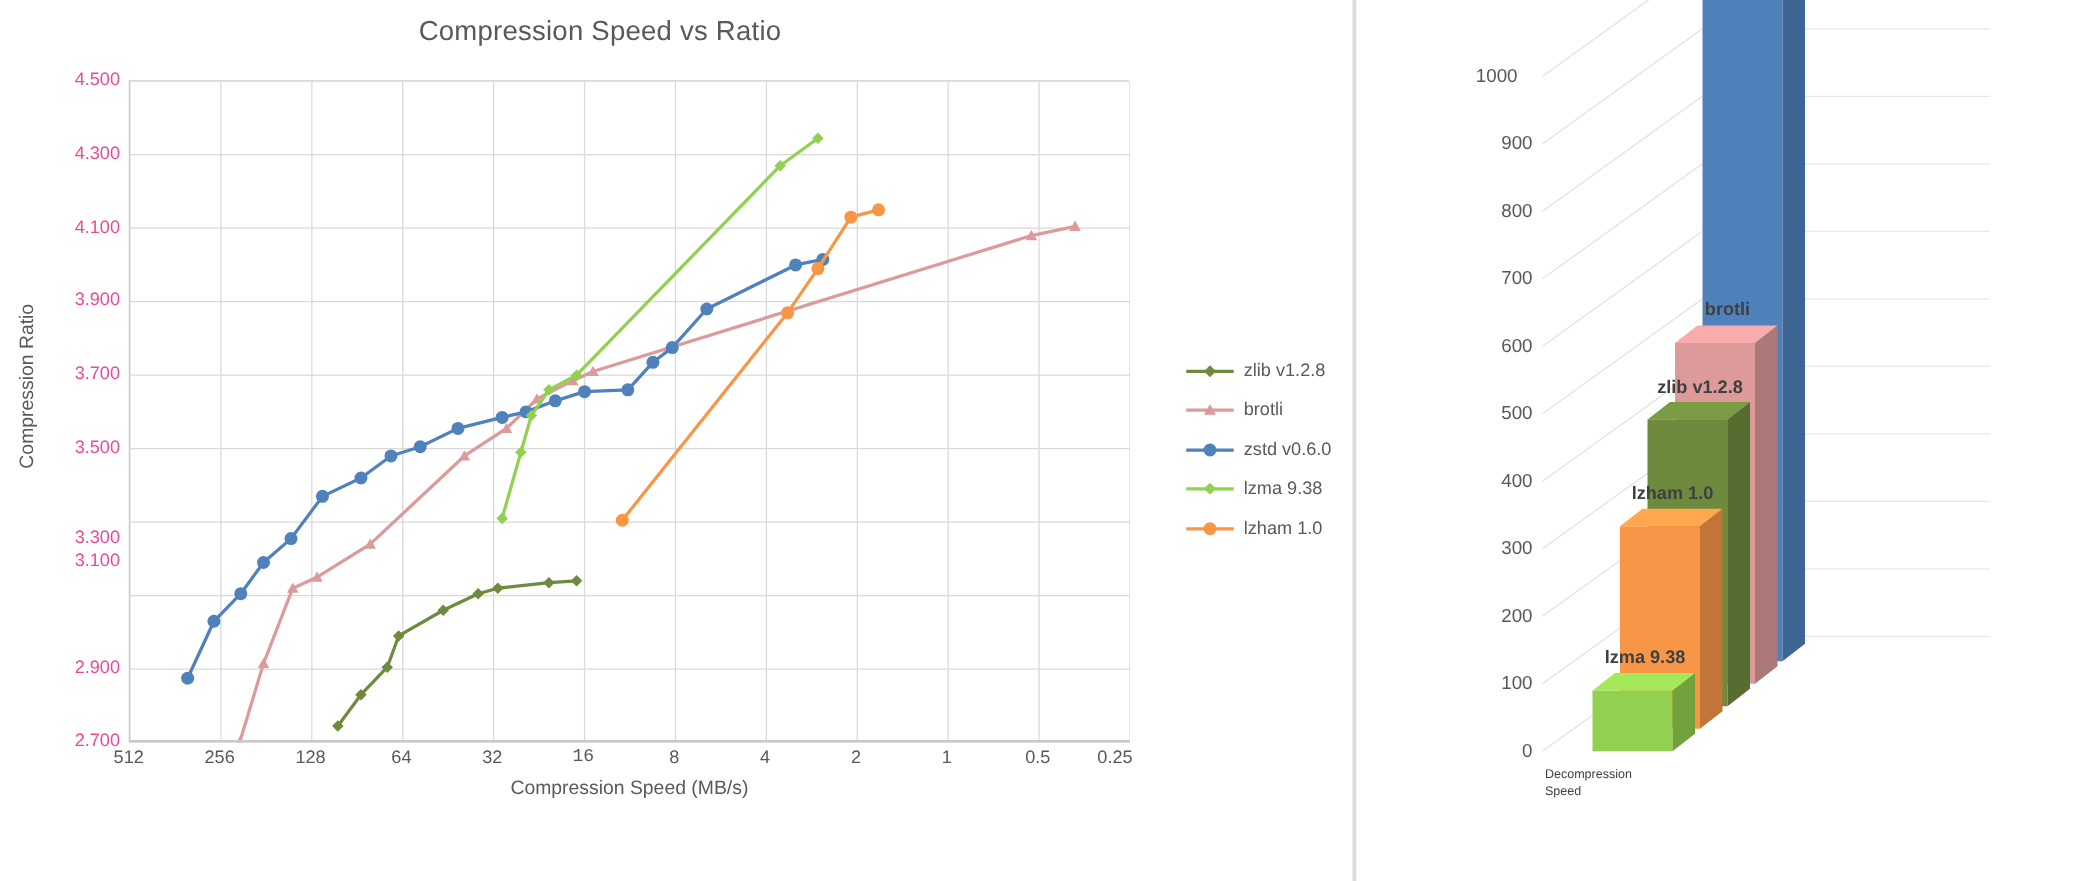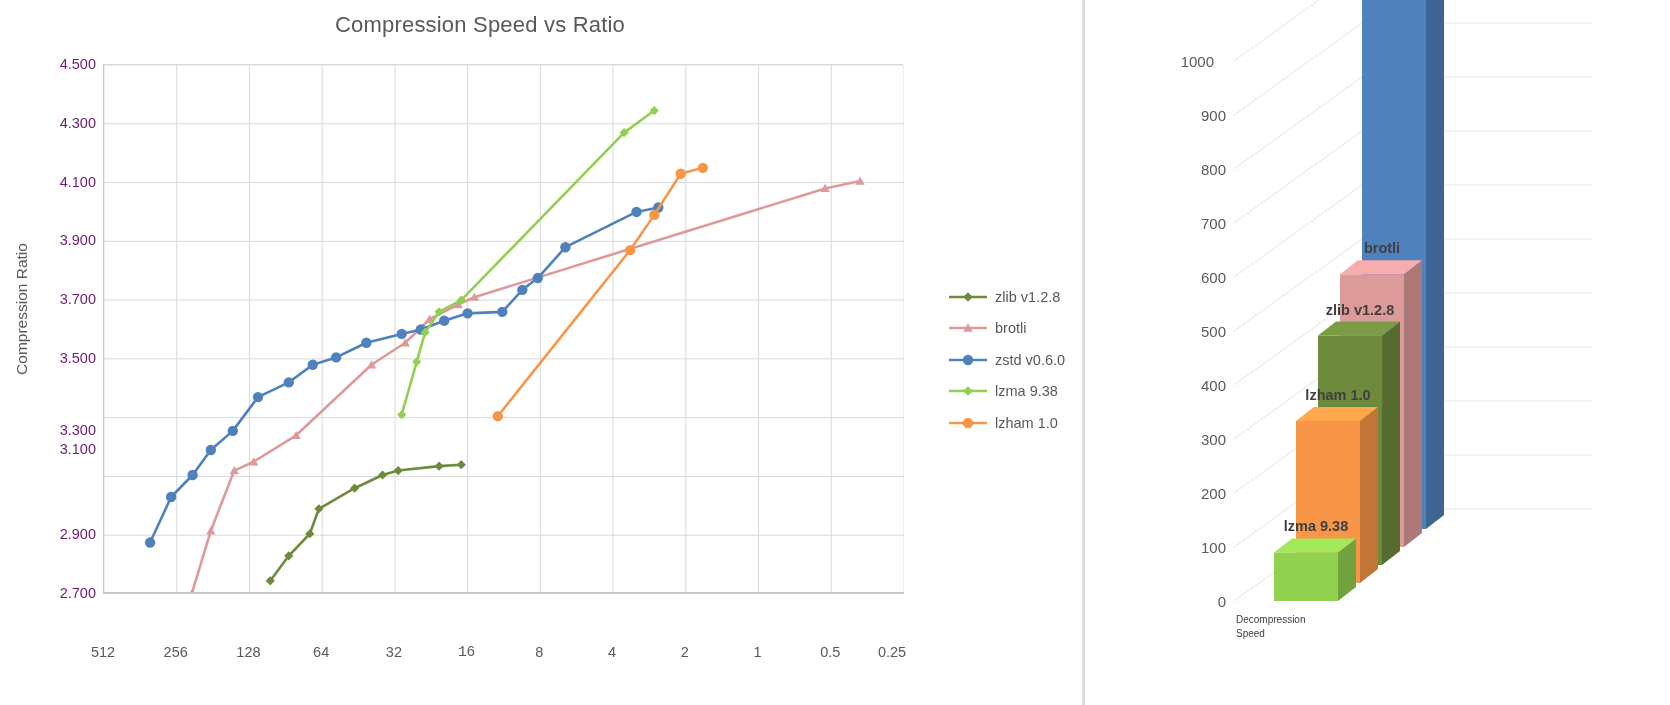--- a/index.html
+++ b/index.html
@@ -44,41 +44,41 @@
     left: 103px; top: 592px;
     width: 801px; height: 2px;
     background: #c9c9c9;
   }
   .ytick {
     position: absolute;
     right: 0;
     width: 80px;
     text-align: right;
     font-size: 14.5px;
-    color: #701a75;
+    color: #ec4899;
     transform: translateY(-50%);
   }
   #ytick-wrap {
     position: absolute;
     left: 8px; top: 0;
     width: 88px; height: 705px;
   }
   .xtick {
     position: absolute;
     top: 0;
     width: 70px;
     margin-left: -35px;
     text-align: center;
     font-size: 14.5px;
     color: #595959;
   }
   #xtick-wrap {
     position: absolute;
     left: 0; top: 598px;
-    width: 1000px; height: 26px; margin-top: 46px;
+    width: 1000px; height: 26px;
   }
   #ylabel {
     position: absolute;
     left: -108px; top: 300px;
     width: 260px;
     text-align: center;
     font-size: 15.5px;
     color: #595959;
     transform: rotate(-90deg);
     transform-origin: center center;
@@ -277,20 +277,21 @@
         <div class="xtick" style="left: 466.636px; font-family: Liberation Mono, monospace;">16</div>
         <div class="xtick" style="left: 539.364px;">8</div>
         <div class="xtick" style="left: 612.091px;">4</div>
         <div class="xtick" style="left: 684.818px;">2</div>
         <div class="xtick" style="left: 757.545px;">1</div>
         <div class="xtick" style="left: 830.273px;">0.5</div>
         <div class="xtick" style="left: 892px;">0.25</div>
       </div>
 
     <div id="ylabel">Compression Ratio</div>
+    <div id="xlabel">Compression Speed (MB/s)</div>
 
     <div id="legend">
         <div class="legend-row">
           <svg width="40" height="16" class="legend-mark">
             <line x1="1" y1="8" x2="39" y2="8" stroke="#6e8b3d" stroke-width="2.6"></line>
             <polygon points="20,3.2 24.8,8 20,12.8 15.2,8" fill="#6e8b3d"></polygon>
           </svg>
           <span class="legend-label">zlib v1.2.8</span>
         </div>
         <div class="legend-row">

